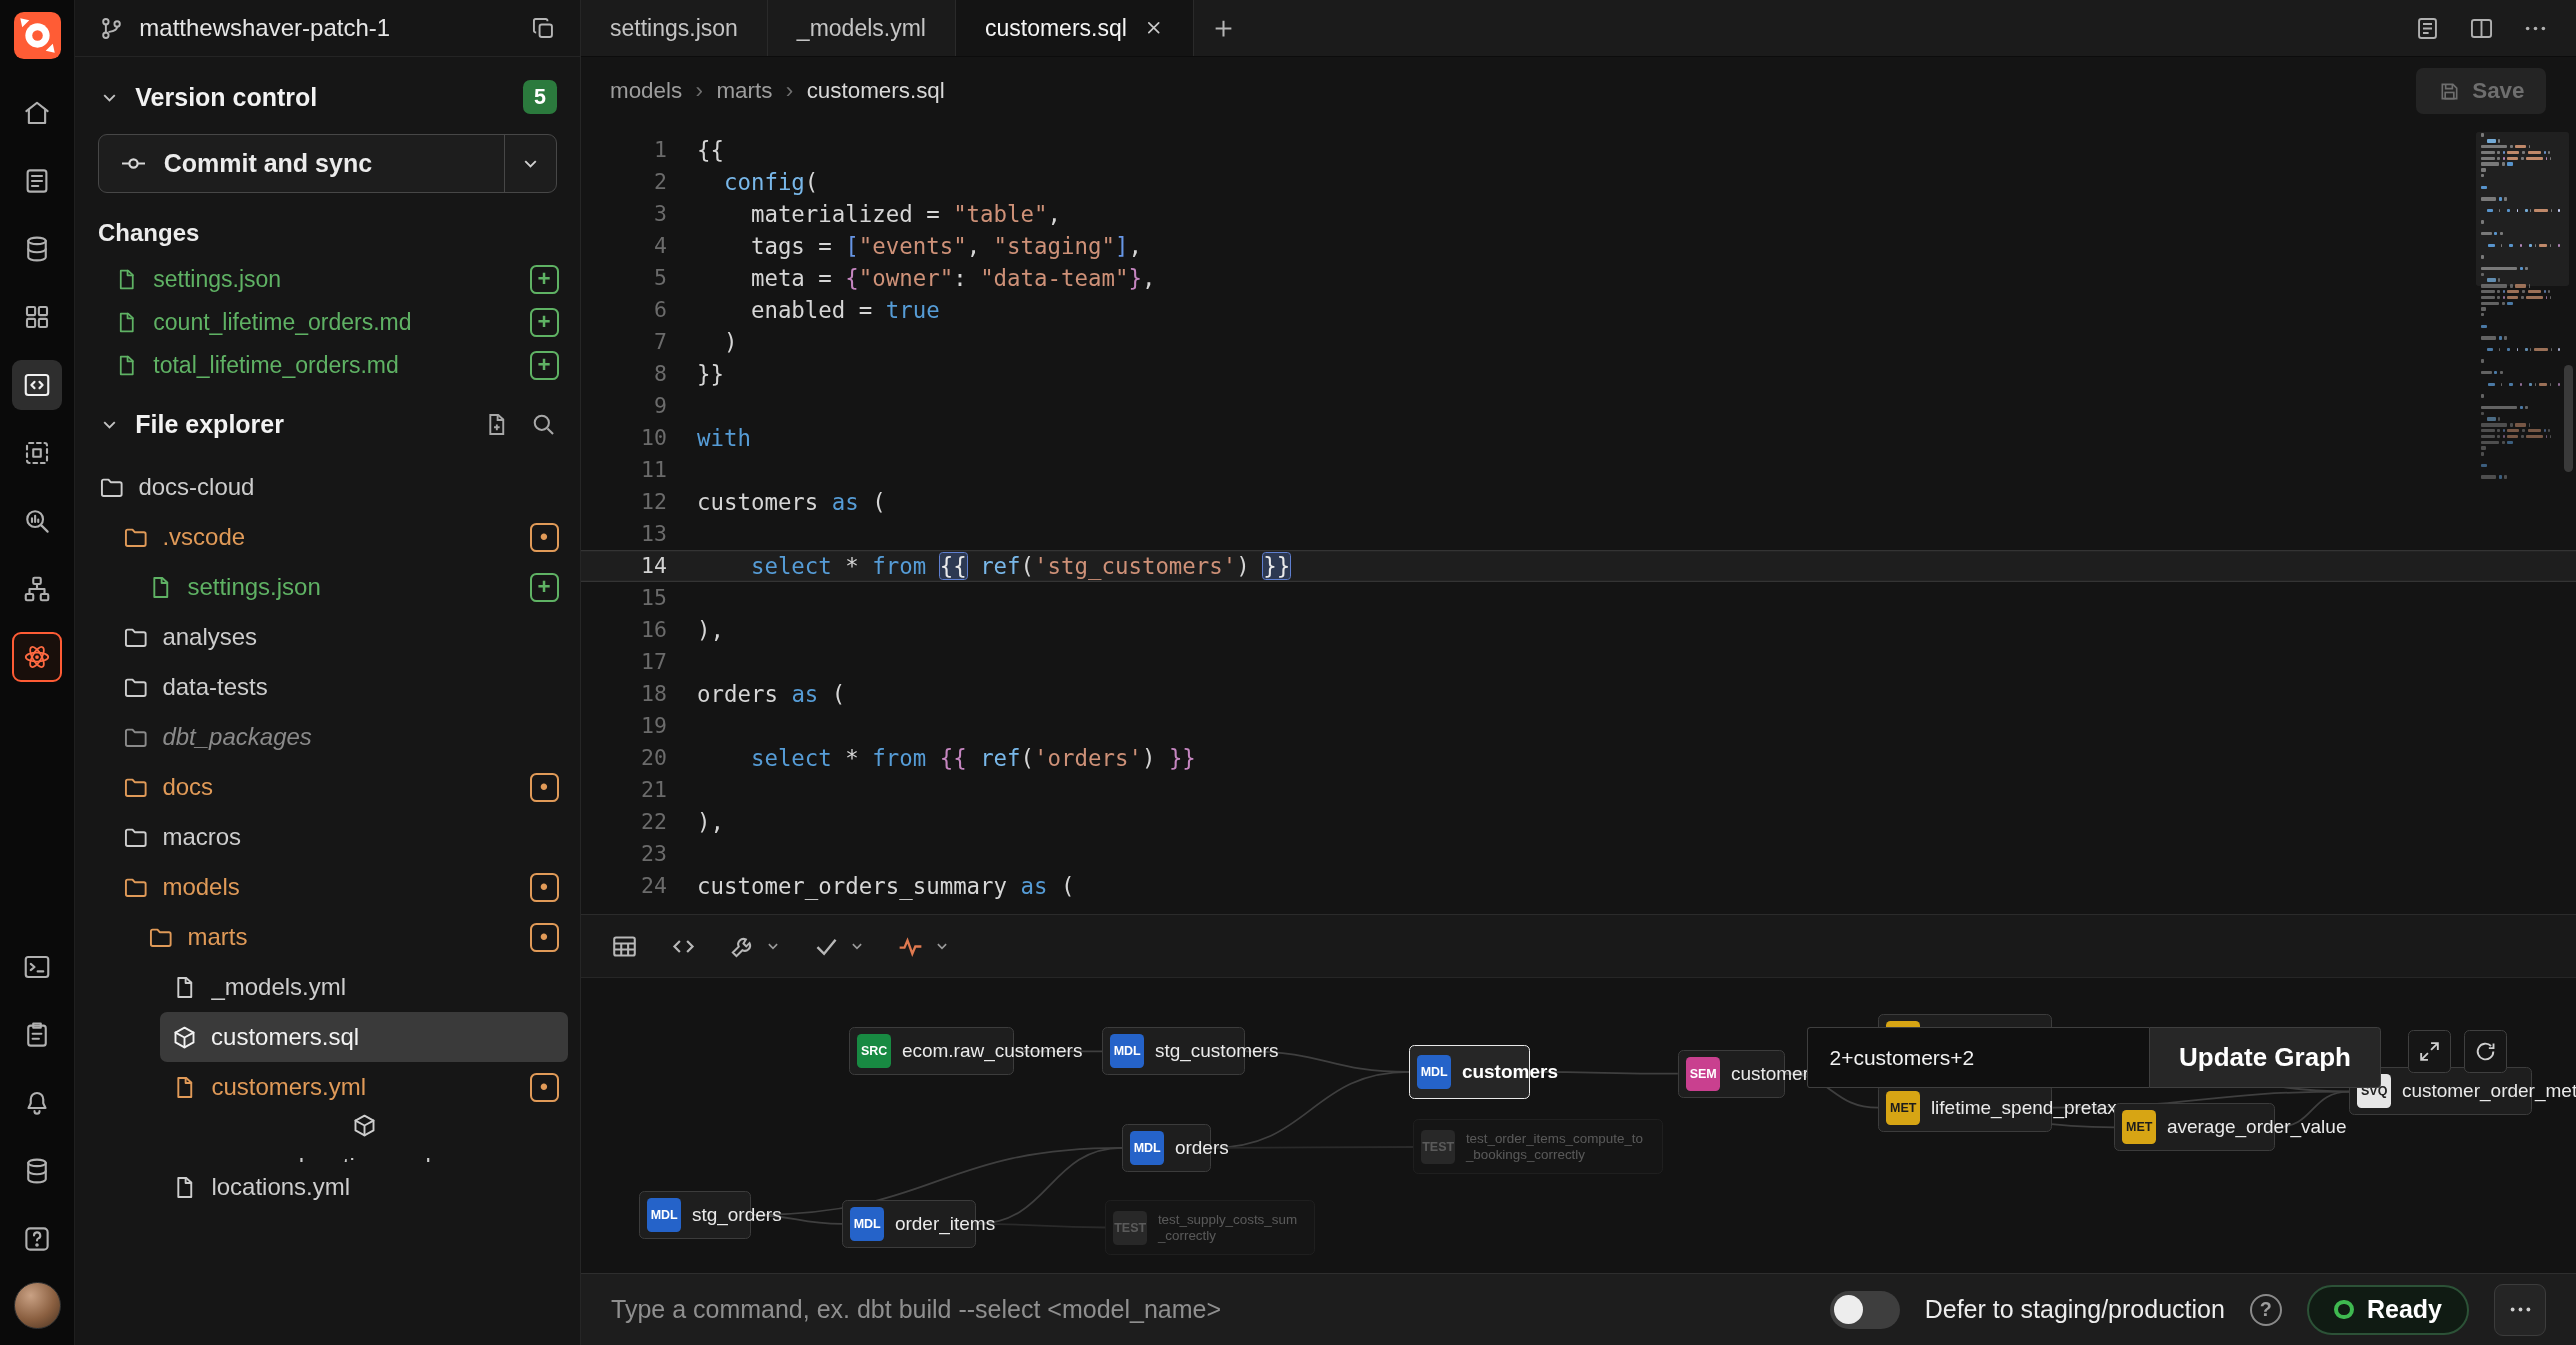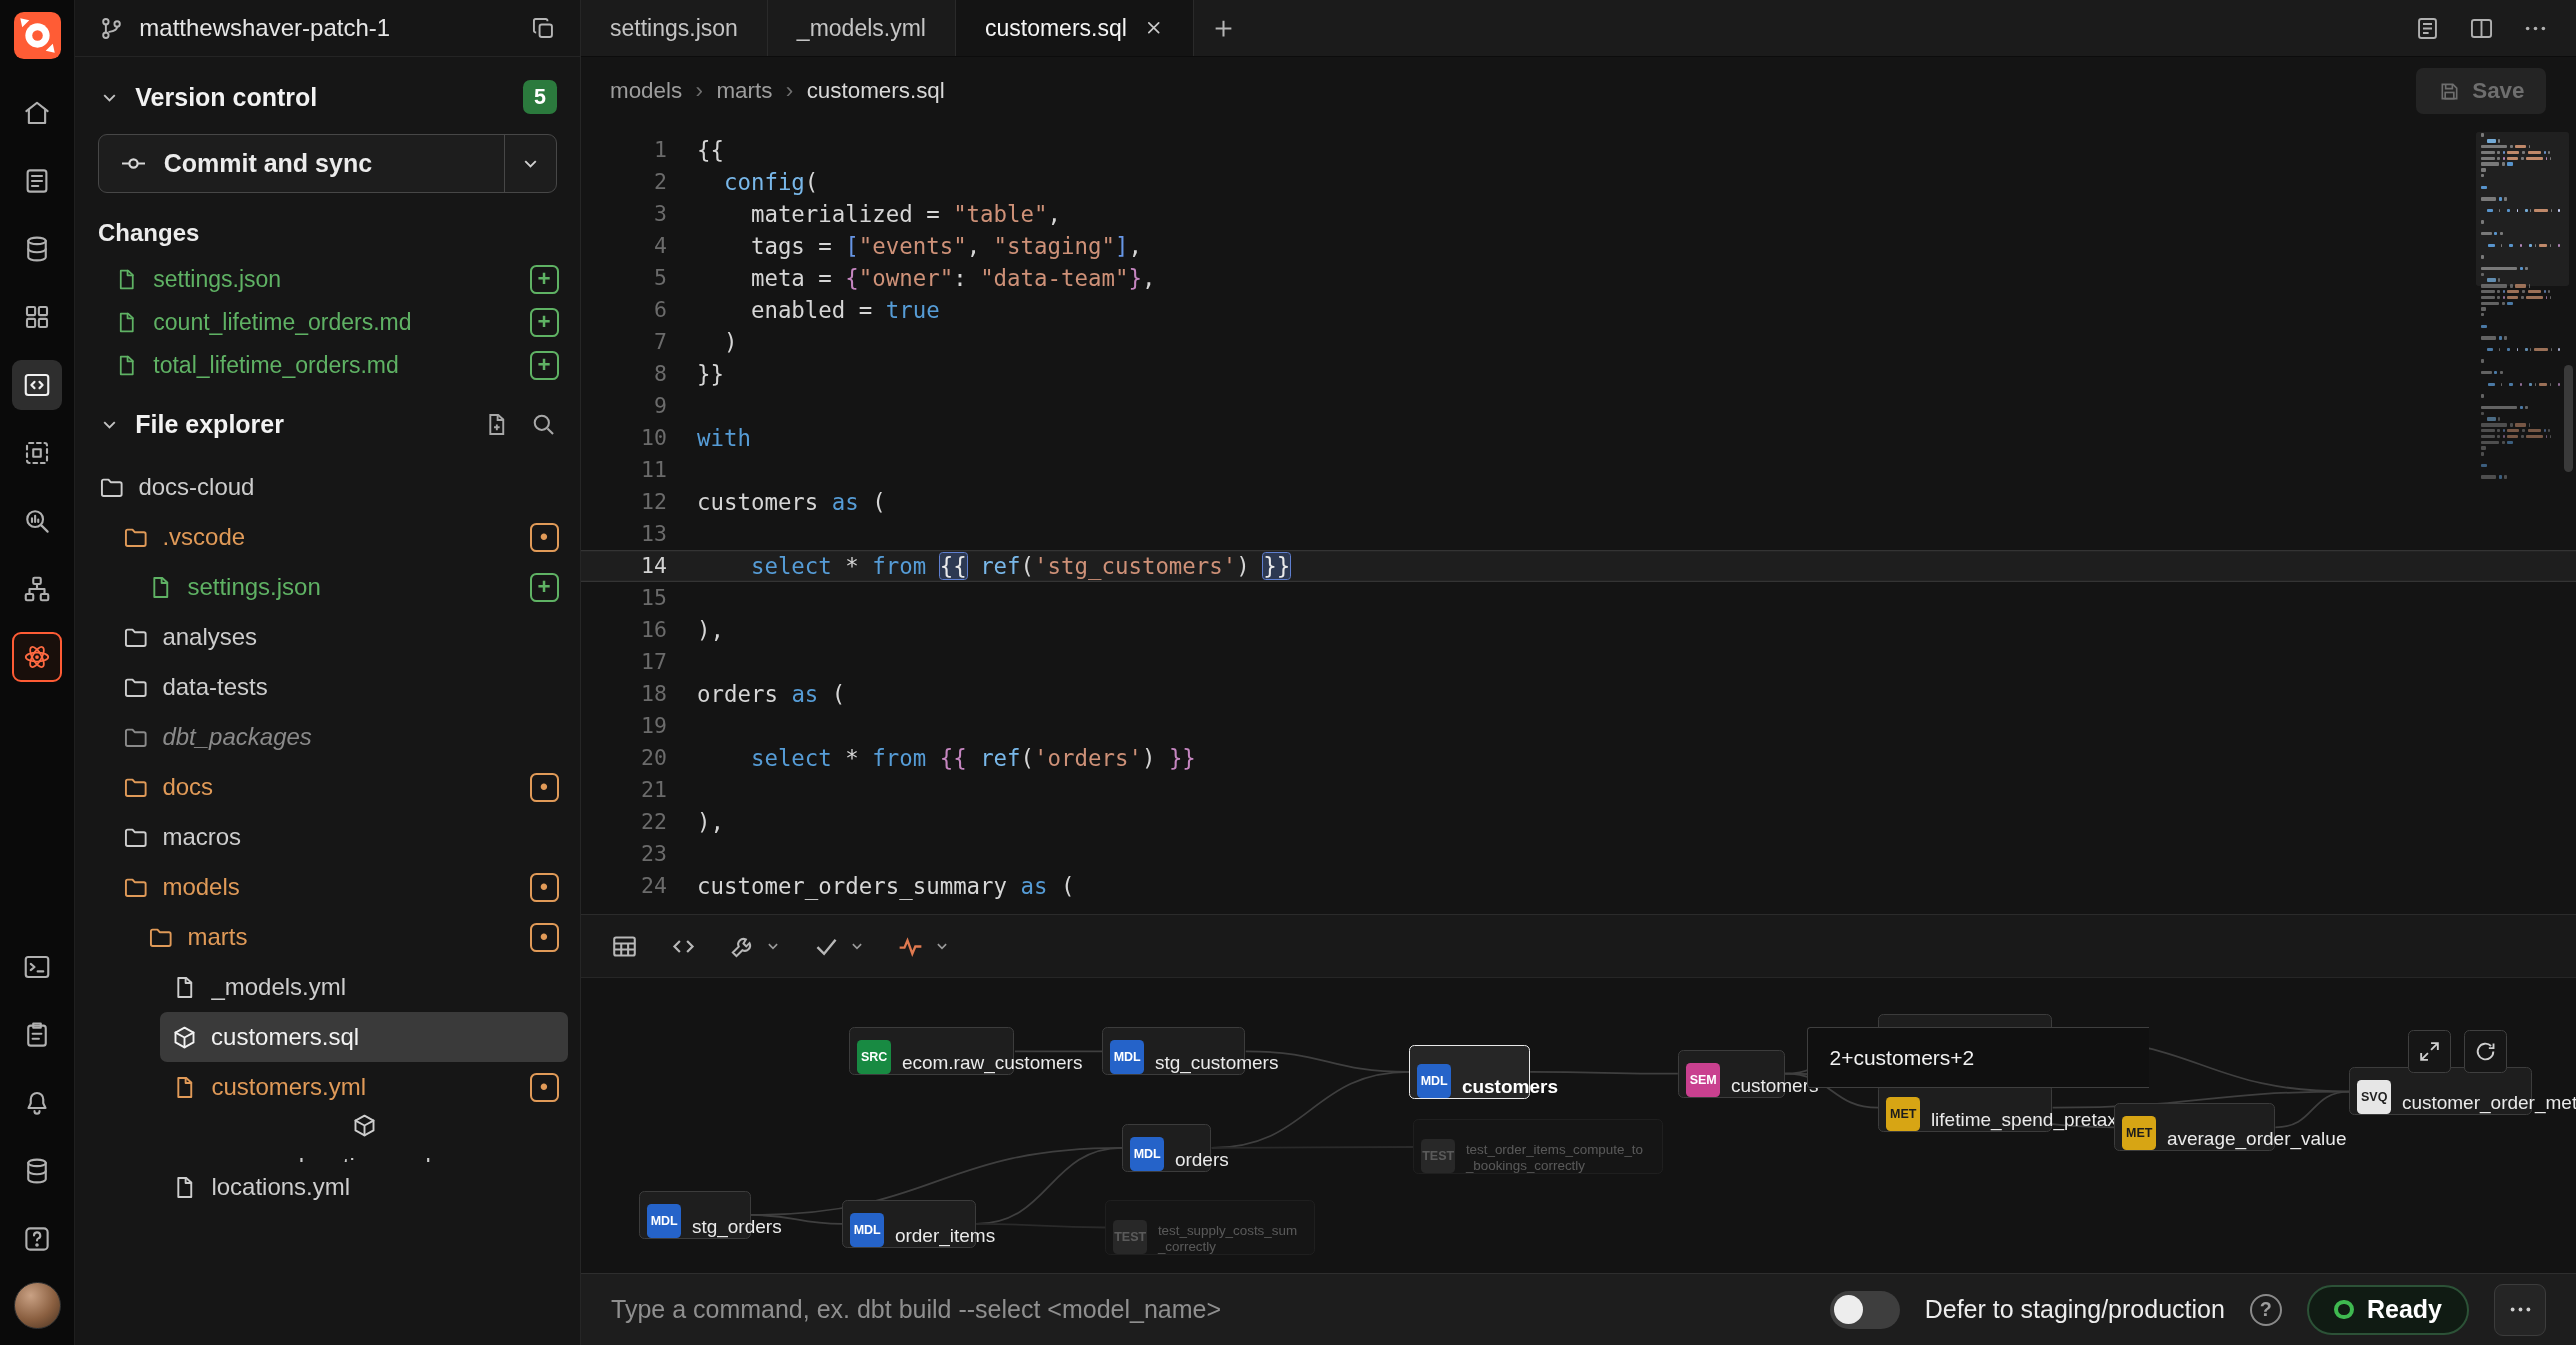--- a/index.html
+++ b/index.html
@@ -88,21 +88,21 @@
   .ptool .chev svg{width:18px;height:18px;color:#9a9a9a;}
   .ptool.accent{color:#e07a50;}
   .ptabs{display:flex;align-items:center;gap:48px;margin-left:38px;}
   .ptab{font-size:24px;color:#b3b3b3;}
   .ptab.active{color:#ffffff;font-weight:700;}
 
   .lineage{flex:1;position:relative;background:#131313;overflow:hidden;}
   #edges{position:absolute;inset:0;}
   .edge{stroke:#3f3f3f;stroke-width:2;fill:none;}
   .edge.muted{stroke:#2a2a2a;}
-  .lnode{position:absolute;background:#1e1e1e;border:1.8px solid #3c3c3c;border-radius:5.4px;display:flex;align-items:flex-end;gap:10.7px;padding:0 12.5px 0 7.2px;z-index:2;}
+  .lnode{position:absolute;background:#1e1e1e;border:1.8px solid #3c3c3c;border-radius:5.4px;display:flex;align-items:center;gap:10.7px;padding:0 12.5px 0 7.2px;z-index:2;}
   .lnode .badge{width:34px;height:34px;border-radius:4.5px;display:flex;align-items:center;justify-content:center;font-size:12.5px;font-weight:700;flex:0 0 34px;}
   .lnode .nlabel{font-size:19px;color:#eaeaea;white-space:nowrap;}
   .lnode.selected{border-color:#e9e9e9;background:#262626;}
   .lnode.selected .nlabel{font-weight:700;color:#fff;}
   .lnode.muted{opacity:.38;background:#1a1a1a;border-color:#333;}
   .lnode.muted .nlabel{font-size:13.4px;white-space:normal;word-break:break-all;line-height:1.15;color:#c9c9c9;}
   .bg-SRC{background:#188a42;color:#fff;} .bg-MDL{background:#2563c9;color:#fff;}
   .bg-SEM{background:#c9408f;color:#fff;} .bg-MET{background:#d7a514;color:#1c1c1c;}
   .bg-SVQ{background:#e6e6e6;color:#222;} .bg-TEST{background:#4a4a4a;color:#cfcfcf;}
   .lin-selector{position:absolute;left:1226px;top:49px;display:flex;z-index:5;}
@@ -932,20 +932,21 @@
           <path d="M 1894 167 C 1939 167, 1932 127, 1977 127" class="edge"></path>
           <path d="M 705 190 C 815.5 190, 815.5 105, 926 105" class="edge"></path>
           <path d="M 442 275 C 523.5 275, 523.5 190, 605 190" class="edge"></path>
           <path d="M 190 265 C 241 265, 241 275, 292 275" class="edge"></path>
           <path d="M 190 265 C 397.5 265, 397.5 190, 605 190" class="edge"></path>
           <path d="M 442 275 C 514 275, 514 279, 586 279" class="edge muted"></path>
           <path d="M 705 190 C 817.5 190, 817.5 189, 930 189" class="edge muted"></path>
         </svg>
       <div class="lin-selector">
         <input class="lin-input" value="2+customers+2" style="">
+        <div class="lin-update">Update Graph</div>
       </div>
       <div class="canvas-btns">
         <div class="cbtn">
             <svg viewBox="0 0 24 24" fill="none" stroke="currentColor" stroke-width="1.8">
               <path d="M13.5 4H20v6.5M20 4l-6.5 6.5M10.5 20H4v-6.5M4 20l6.5-6.5"></path>
             </svg>
           </div>
         <div class="cbtn">
             <svg viewBox="0 0 24 24" fill="none" stroke="currentColor" stroke-width="1.8">
               <path d="M19.5 12a7.5 7.5 0 1 1-2.2-5.3"></path>

